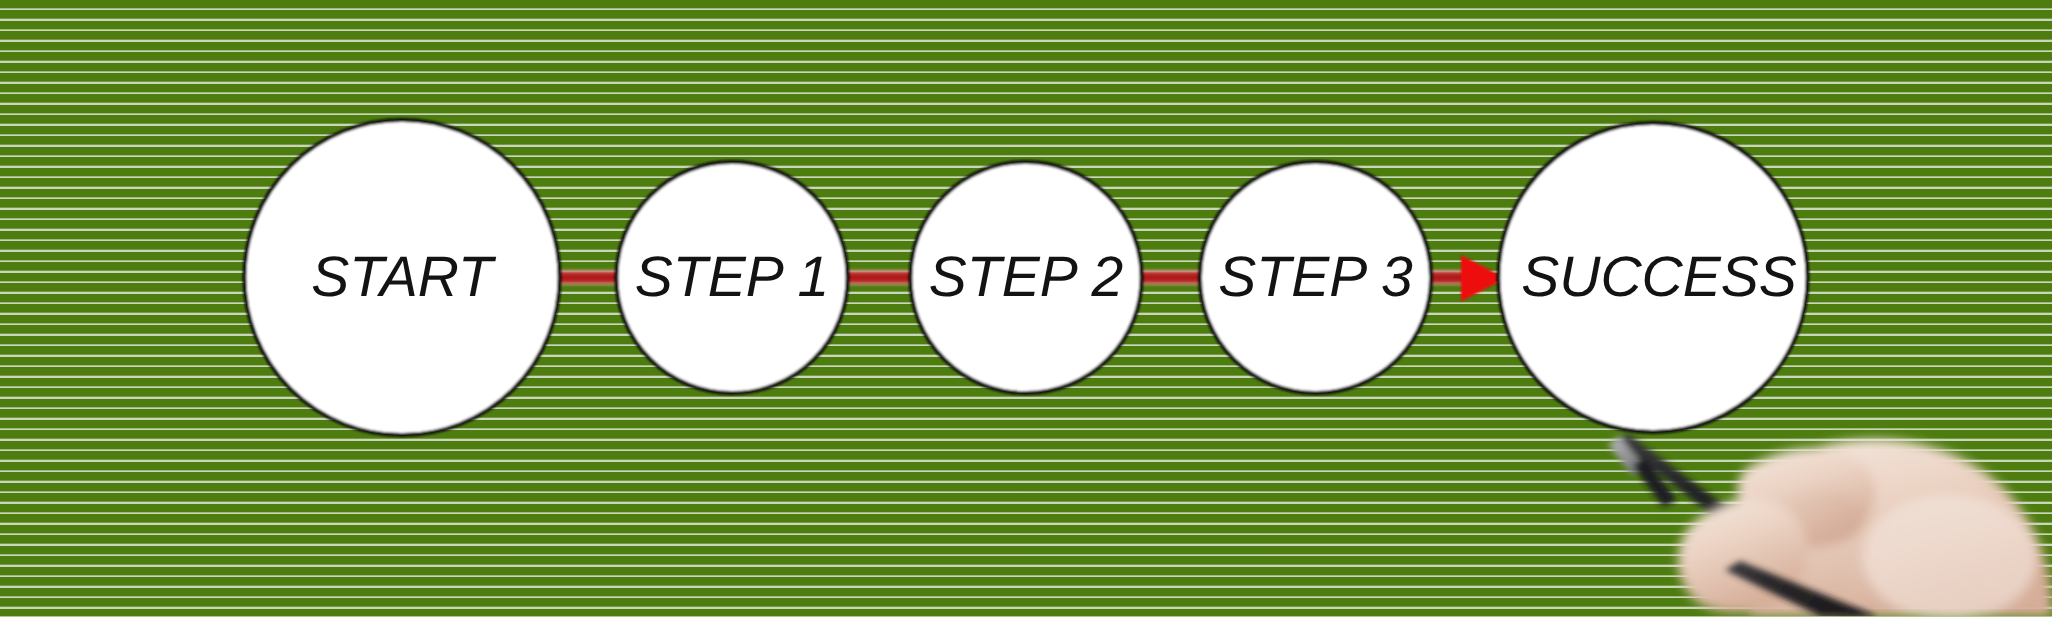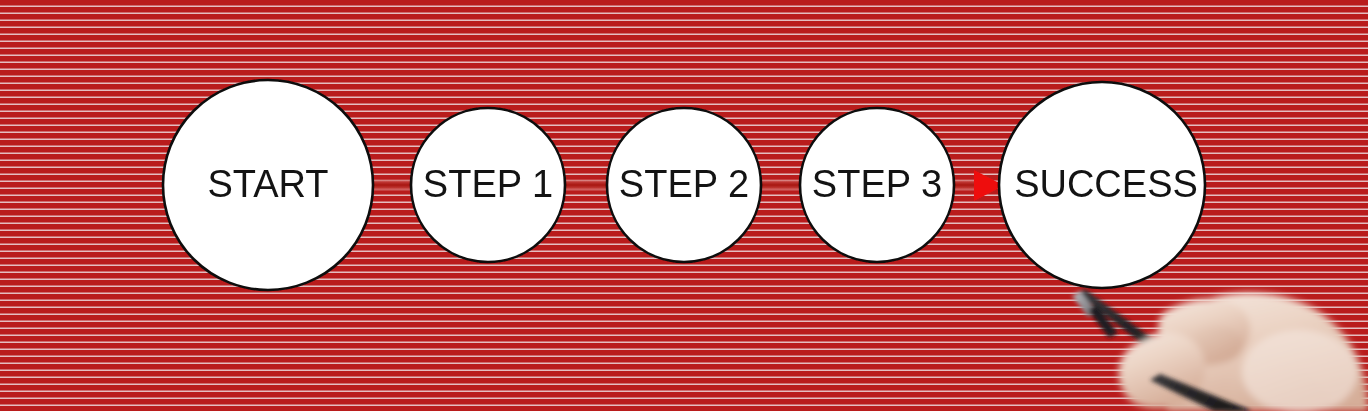--- a/index.html
+++ b/index.html
@@ -7,22 +7,23 @@
     padding: 0;
     background: #ffffff;
   }
   body {
     font-family: "Liberation Sans", sans-serif;
   }
   #stage {
     position: relative;
     width: 1368px;
     height: 411px;
-    background: #b91c1c;
+    background: #4d7c0f;
     overflow: hidden;
+    font-style: italic;
   }
   
   #bg-texture {
     position: absolute;
     inset: 0;
     background:
       repeating-linear-gradient(
         to bottom,
         rgba(246,246,248,0.0) 0px,
         rgba(246,246,248,0.0) 5px,

